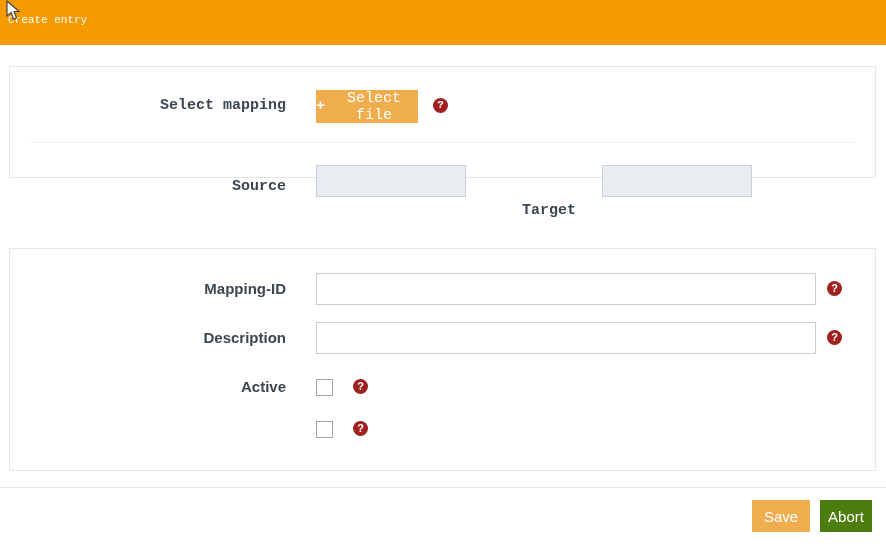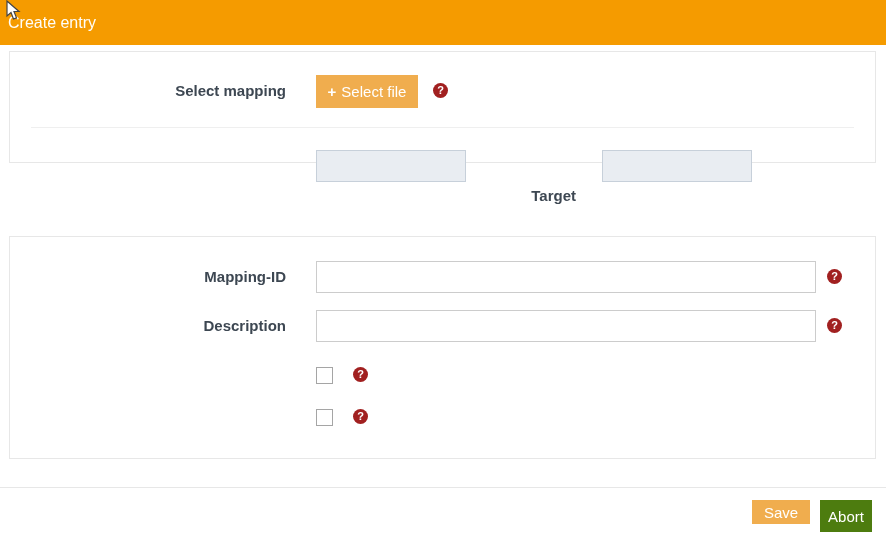--- a/index.html
+++ b/index.html
@@ -8,31 +8,31 @@
 
   .page { position: relative; width: 886px; height: 546px; background: #fff; }
 
   
   .header {
     position: absolute; left: 0; top: 0; width: 886px; height: 45px;
     background: #F59B00; color: #FFFDF8;
   }
   .header .title {
     position: absolute; left: 8px; top: 14px;
-    font-size: 16px; font-weight: 400; color: #FFFDF8;
+    font-size: 11px; font-weight: 400; color: #FFFDF8; font-family: Liberation Mono, monospace;
   }
   .cursor { position: absolute; left: 6px; top: 0px; z-index: 10; }
 
   
   .panel {
     position: absolute; left: 9px; width: 867px;
     background: #ffffff; border: 1px solid #E7E7E7;
   }
-  .panel-1 { top: 51px; height: 112px; }
-  .panel-2 { top: 236px; height: 223px; }
+  .panel-1 { top: 66px; height: 112px; font-family: Liberation Mono, monospace; }
+  .panel-2 { top: 248px; height: 223px; }
 
   .form-label {
     position: absolute; left: 0; width: 276px; text-align: right;
     font-size: 15px; font-weight: 700; color: #3D4752;
     height: 32px; line-height: 32px; white-space: nowrap;
   }
 
   .btn {
     display: inline-flex; align-items: center; justify-content: center;
     border: none; cursor: pointer; font-family: inherit;
@@ -70,21 +70,21 @@
     width: 17px; height: 17px; border: 1px solid #A5A5A5; background: #fff;
     cursor: pointer; margin: 0;
   }
 
   
   .footer-line {
     position: absolute; left: 0; top: 487px; width: 886px; height: 1px;
     background: #E7E7E7;
   }
   .btn-save {
-    position: absolute; left: 752px; top: 500px; width: 58px; height: 24px;
+    position: absolute; left: 752px; top: 500px; width: 58px; height: 32px;
     background: #F0AD4E;
   }
   .btn-abort {
     position: absolute; left: 820px; top: 500px; width: 52px; height: 32px;
     background: #4d7c0f;
   }
 </style>
 </head>
 <body>
 
@@ -104,36 +104,38 @@
 
     <button class="btn btn-select-file">
       <span class="plus">+</span>
       <span>Select file</span>
     </button>
 
     <span class="help-icon" style="left:423px; top:31px;">?</span>
 
     <div class="separator"></div>
 
+    <span class="form-label" style="top:104px;">Source</span>
     <input class="text-input disabled" style="left: 306px; top: 98px; width: 150px;" disabled="" value="">
 
     <span class="form-label" style="left:420px; width:146px; top:104px;margin-top:24px;">Target</span>
     <input class="text-input disabled" style="left: 592px; top: 98px; width: 150px;" disabled="" value="">
   </div>
 
   <div class="panel panel-2">
 
     <span class="form-label" style="top:24px;">Mapping-ID</span>
     <input class="text-input" style="left: 306px; top: 24px; width: 500px;" value="">
     <span class="help-icon" style="left:817px; top:32px;">?</span>
 
     <span class="form-label" style="top:73px;">Description</span>
     <input class="text-input" style="left: 306px; top: 73px; width: 500px;" value="">
     <span class="help-icon" style="left:817px; top:81px;">?</span>
 
+    <span class="form-label" style="top:122px;">Active</span>
     <input type="checkbox" class="checkbox" style="left: 306px; top: 130px;">
     <span class="help-icon" style="left:343px; top:130px;">?</span>
 
     <input type="checkbox" class="checkbox" style="left: 306px; top: 172px;">
     <span class="help-icon" style="left:343px; top:172px;">?</span>
   </div>
 
   <div class="footer-line"></div>
 
   <button class="btn btn-save">Save</button>

